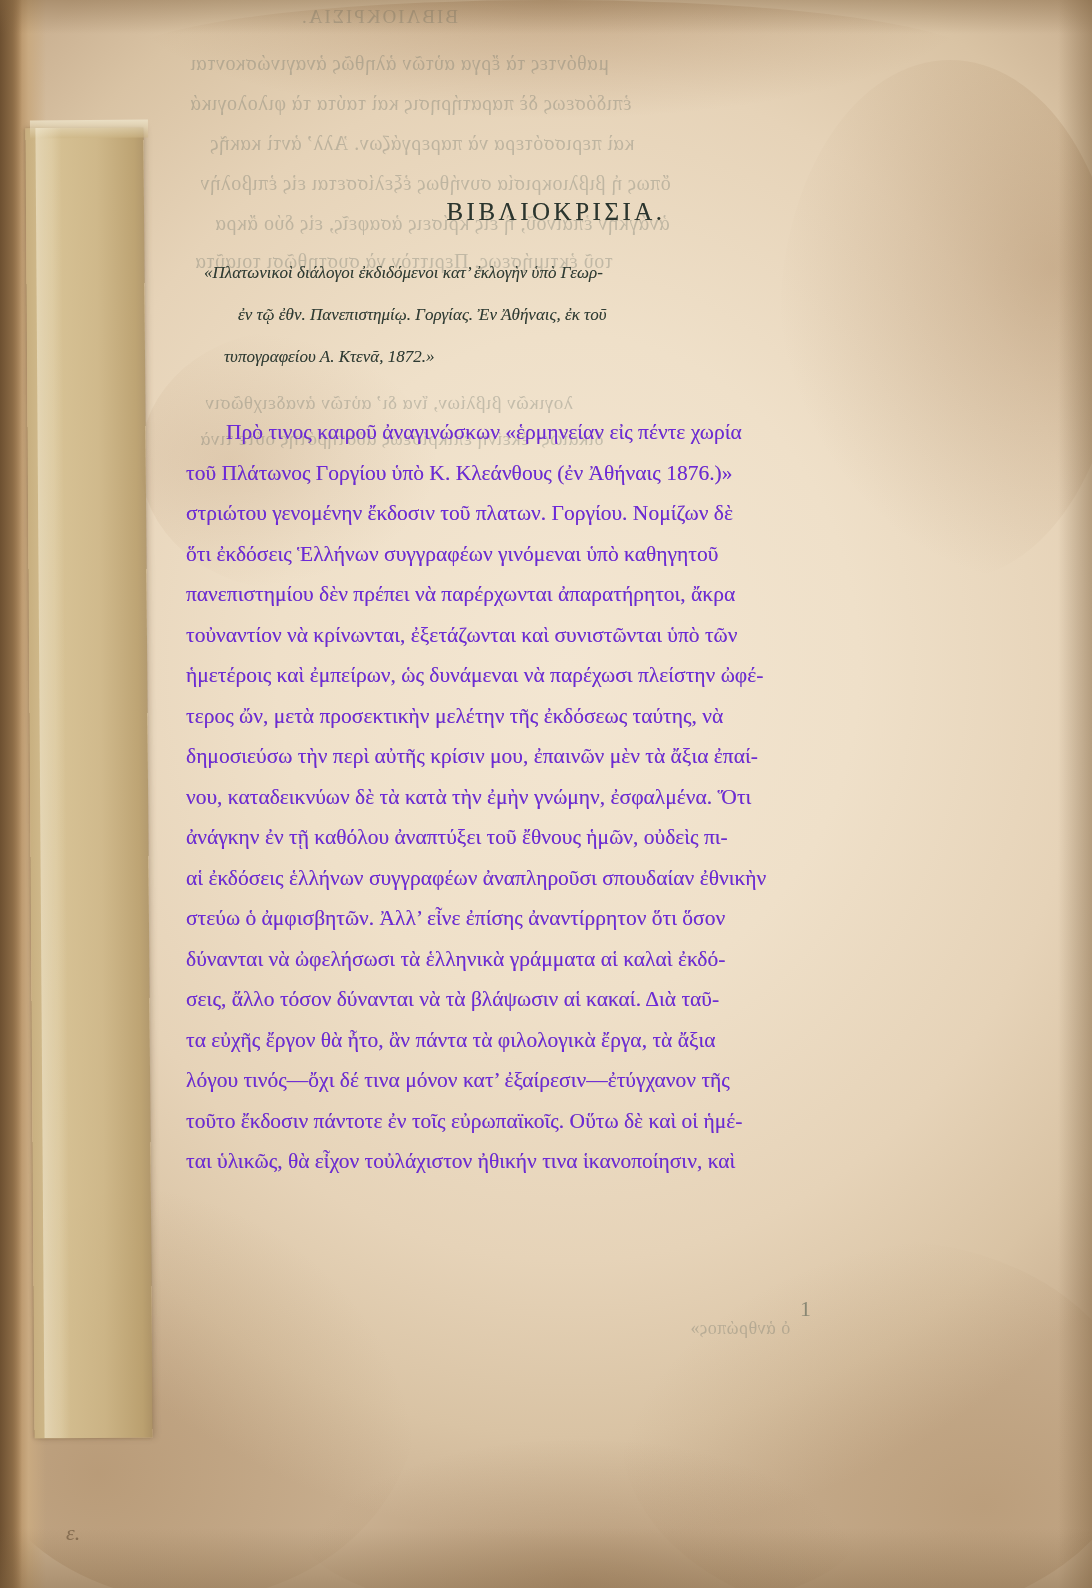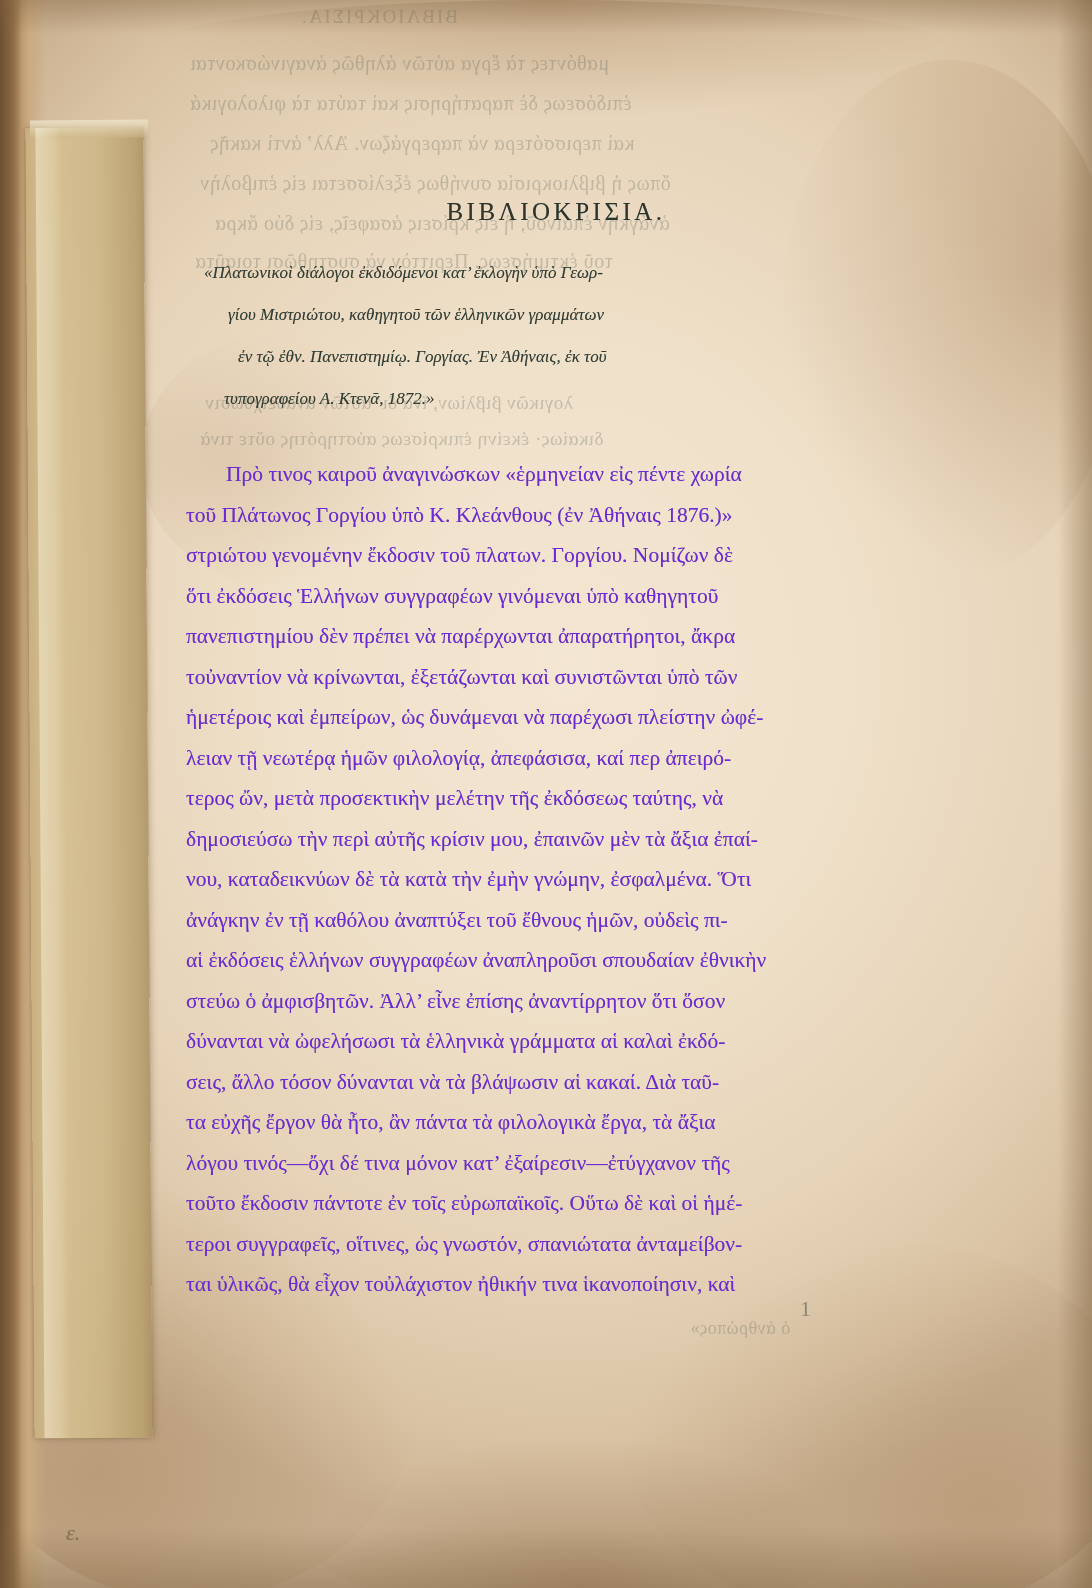--- a/index.html
+++ b/index.html
@@ -186,47 +186,44 @@
   <div class="bleed b7">λογικῶν βιβλίων, ἵνα δι’ αὐτῶν ἀναδειχθῶσιν</div>
   <div class="bleed b8">δικαίως· ἐκείνη ἐπικρίσεως αὐστηρότης οὔτε τινὰ</div>
   <div class="bleed b-foot">ὁ ἀνθρώπος»</div>
 
   <div class="content">
 
     <div class="title">ΒΙΒΛΙΟΚΡΙΣΙΑ.</div>
 
     <div class="booktitle">
       <span class="ln l1">«Πλατωνικοὶ διάλογοι ἐκδιδόμενοι κατ’ ἐκλογὴν ὑπὸ Γεωρ-</span>
-      <span class="ln l2">γίου Μιστριώτου, καθηγητοῦ τῶν ἑλληνικῶν γραμμάτων</span>
       <span class="ln l3">ἐν τῷ ἐθν. Πανεπιστημίῳ. Γοργίας. Ἐν Ἀθήναις, ἐκ τοῦ</span>
       <span class="ln l4">τυπογραφείου Α. Κτενᾶ, 1872.»</span>
     </div>
 
     <div class="body">
       <p>
         <span class="ln indent">Πρὸ τινος καιροῦ ἀναγινώσκων «ἑρμηνείαν εἰς πέντε χωρία</span>
         <span class="ln">τοῦ Πλάτωνος Γοργίου ὑπὸ Κ. Κλεάνθους (ἐν Ἀθήναις 1876.)»</span>
         <span class="ln">στριώτου γενομένην ἔκδοσιν τοῦ πλατων. Γοργίου. Νομίζων δὲ</span>
         <span class="ln">ὅτι ἐκδόσεις Ἑλλήνων συγγραφέων γινόμεναι ὑπὸ καθηγητοῦ</span>
         <span class="ln">πανεπιστημίου δὲν πρέπει νὰ παρέρχωνται ἀπαρατήρητοι, ἄκρα</span>
         <span class="ln">τοὐναντίον νὰ κρίνωνται, ἐξετάζωνται καὶ συνιστῶνται ὑπὸ τῶν</span>
         <span class="ln">ἡμετέροις καὶ ἐμπείρων, ὡς δυνάμεναι νὰ παρέχωσι πλείστην ὠφέ-</span>
-        <span class="ln">λειαν τῇ νεωτέρᾳ ἡμῶν φιλολογίᾳ, ἀπεφάσισα, καί περ ἀπειρό-</span>
         <span class="ln">τερος ὤν, μετὰ προσεκτικὴν μελέτην τῆς ἐκδόσεως ταύτης, νὰ</span>
         <span class="ln">δημοσιεύσω τὴν περὶ αὐτῆς κρίσιν μου, ἐπαινῶν μὲν τὰ ἄξια ἐπαί-</span>
         <span class="ln">νου, καταδεικνύων δὲ τὰ κατὰ τὴν ἐμὴν γνώμην, ἐσφαλμένα. Ὅτι</span>
         <span class="ln">ἀνάγκην ἐν τῇ καθόλου ἀναπτύξει τοῦ ἔθνους ἡμῶν, οὐδεὶς πι-</span>
         <span class="ln">αἱ ἐκδόσεις ἑλλήνων συγγραφέων ἀναπληροῦσι σπουδαίαν ἐθνικὴν</span>
         <span class="ln">στεύω ὁ ἀμφισβητῶν. Ἀλλ’ εἶνε ἐπίσης ἀναντίρρητον ὅτι ὅσον</span>
         <span class="ln">δύνανται νὰ ὠφελήσωσι τὰ ἑλληνικὰ γράμματα αἱ καλαὶ ἐκδό-</span>
         <span class="ln">σεις, ἄλλο τόσον δύνανται νὰ τὰ βλάψωσιν αἱ κακαί. Διὰ ταῦ-</span>
         <span class="ln">τα εὐχῆς ἔργον θὰ ἦτο, ἂν πάντα τὰ φιλολογικὰ ἔργα, τὰ ἄξια</span>
         <span class="ln">λόγου τινός—ὄχι δέ τινα μόνον κατ’ ἐξαίρεσιν—ἐτύγχανον τῆς</span>
         <span class="ln">τοῦτο ἔκδοσιν πάντοτε ἐν τοῖς εὐρωπαϊκοῖς. Οὕτω δὲ καὶ οἱ ἡμέ-</span>
-        <span class="ln">τεροι συγγραφεῖς, οἵτινες, ὡς γνωστόν, σπανιώτατα ἀνταμείβον-</span>
         <span class="ln">ται ὑλικῶς, θὰ εἶχον τοὐλάχιστον ἠθικήν τινα ἱκανοποίησιν, καὶ</span>
       </p>
     </div>
   </div>
 
   <div class="page-number">1</div>
   <div class="corner-mark">ε.</div>
 
   <div class="left-edge"></div>
   <div class="left-edge-dark"></div>

